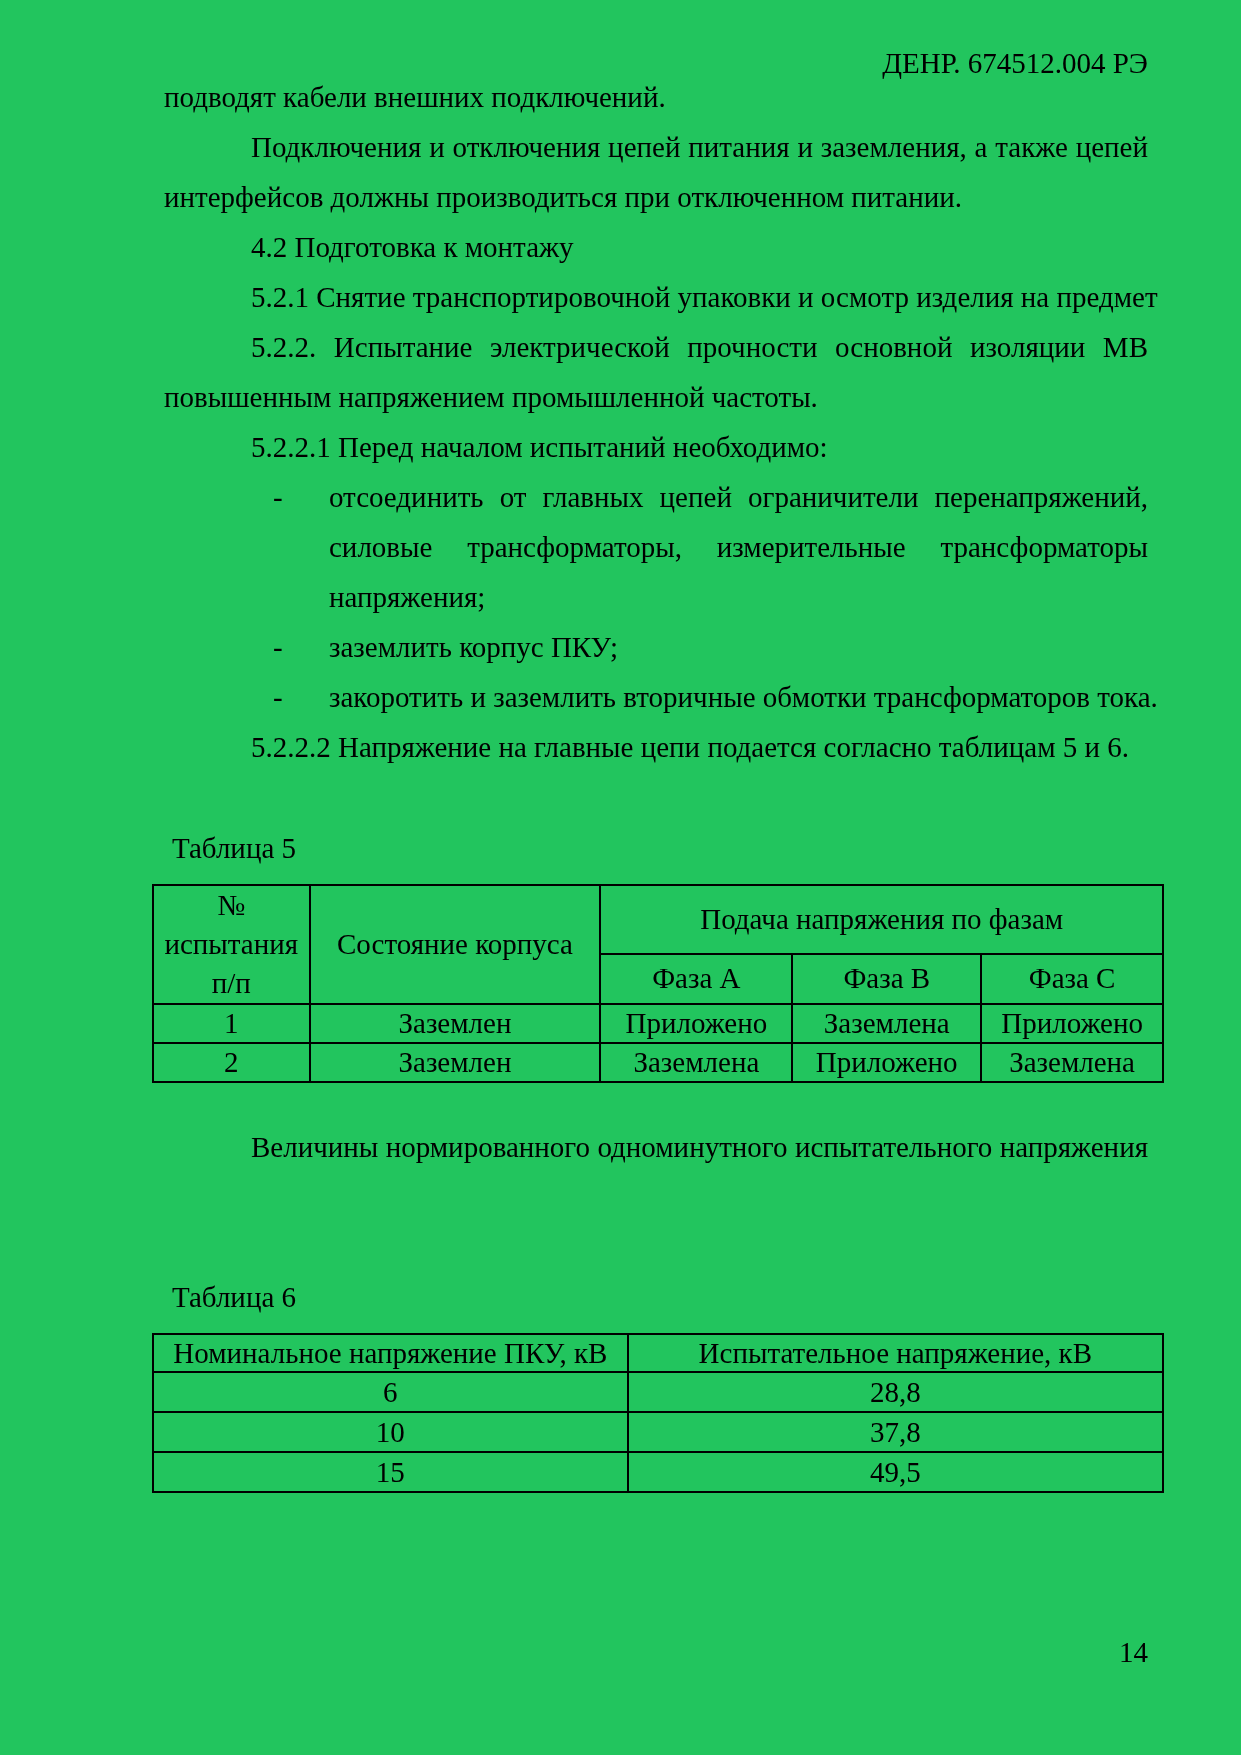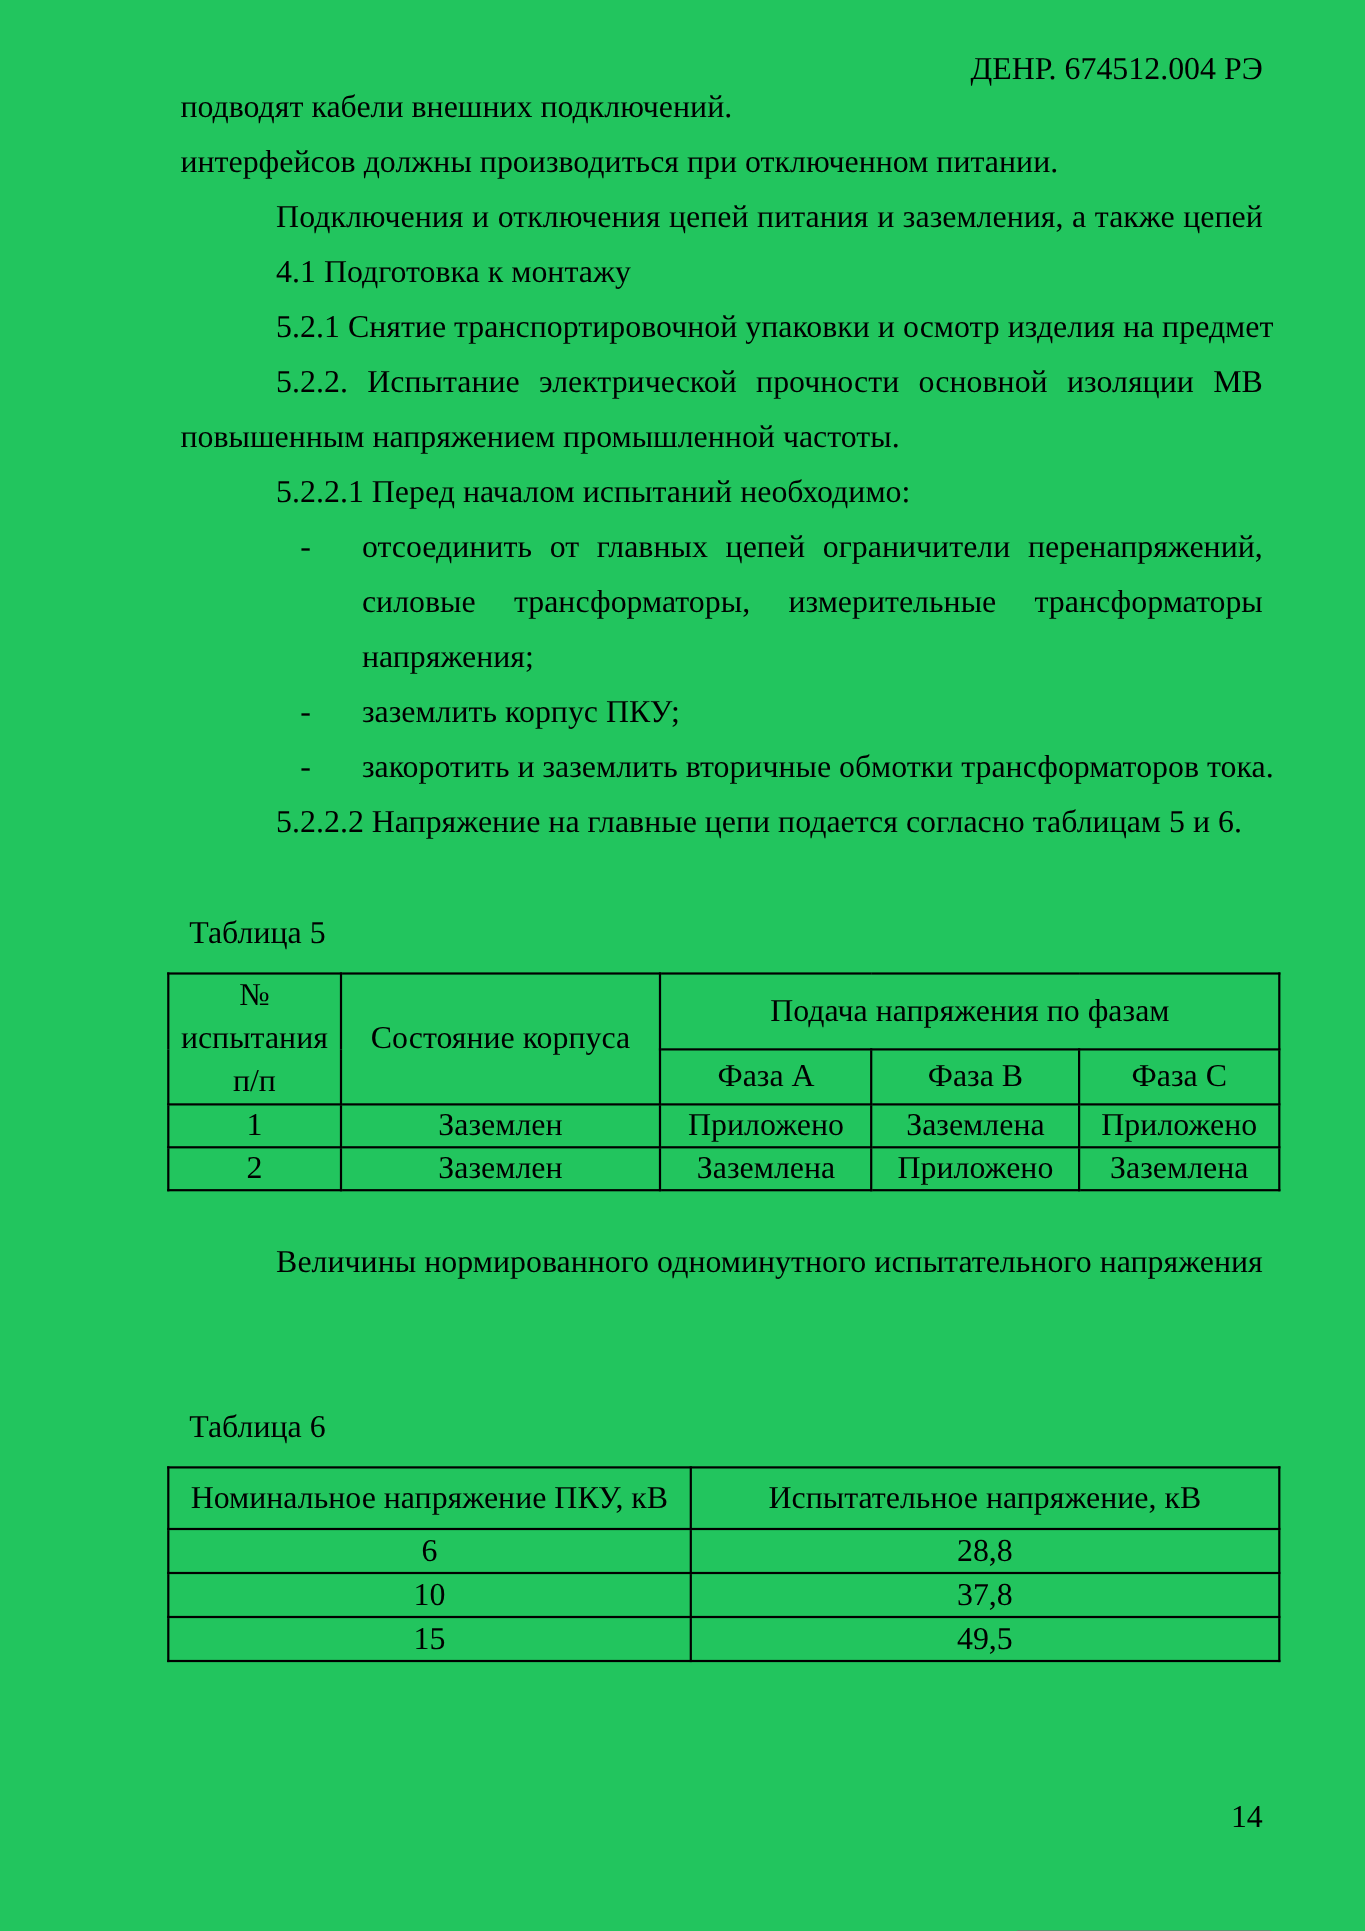--- a/index.html
+++ b/index.html
@@ -55,42 +55,42 @@
     border: 2px solid #000;
     text-align: center;
     vertical-align: middle;
     padding: 0 4px;
     overflow: hidden;
   }
   #t5 tr.h1 { height: 66px; }
   #t5 tr.h2 { height: 48px; }
   #t5 tr.dr { height: 39px; }
   #t5 td.no-cell { white-space: pre-line; line-height: 39px; }
-  #t6 tr.h1 { height: 56px; }
+  #t6 tr.h1 { height: 38px; }
   #t6 tr.dr { height: 40px; }
   .page-num {
     top: 1632px;
     right: 93px;
     line-height: 40px;
   }
 </style>
 </head>
 <body>
 
 <div class="page">
 
   <div class="abs hdr-code">ДЕНР. 674512.004 РЭ</div>
 
   <div class="abs body-flow">
     <div class="line">подводят кабели внешних подключений.</div>
 
+    <div class="line jl indent">Подключения и отключения цепей питания и заземления, а также цепей</div>
     <div class="line">интерфейсов должны производиться при отключенном питании.</div>
-    <div class="line jl indent">Подключения и отключения цепей питания и заземления, а также цепей</div>
 
-    <div class="line indent">4.1 Подготовка к монтажу</div>
+    <div class="line indent">4.2 Подготовка к монтажу</div>
 
     <div class="line jl indent">5.2.1 Снятие транспортировочной упаковки и осмотр изделия на предмет</div>
 
     <div class="line jl indent">5.2.2. Испытание электрической прочности основной изоляции МВ</div>
     <div class="line">повышенным напряжением промышленной частоты.</div>
 
     <div class="line indent">5.2.2.1 Перед началом испытаний необходимо:</div>
 
     <div class="list-row">
       <span class="dash">-</span>

